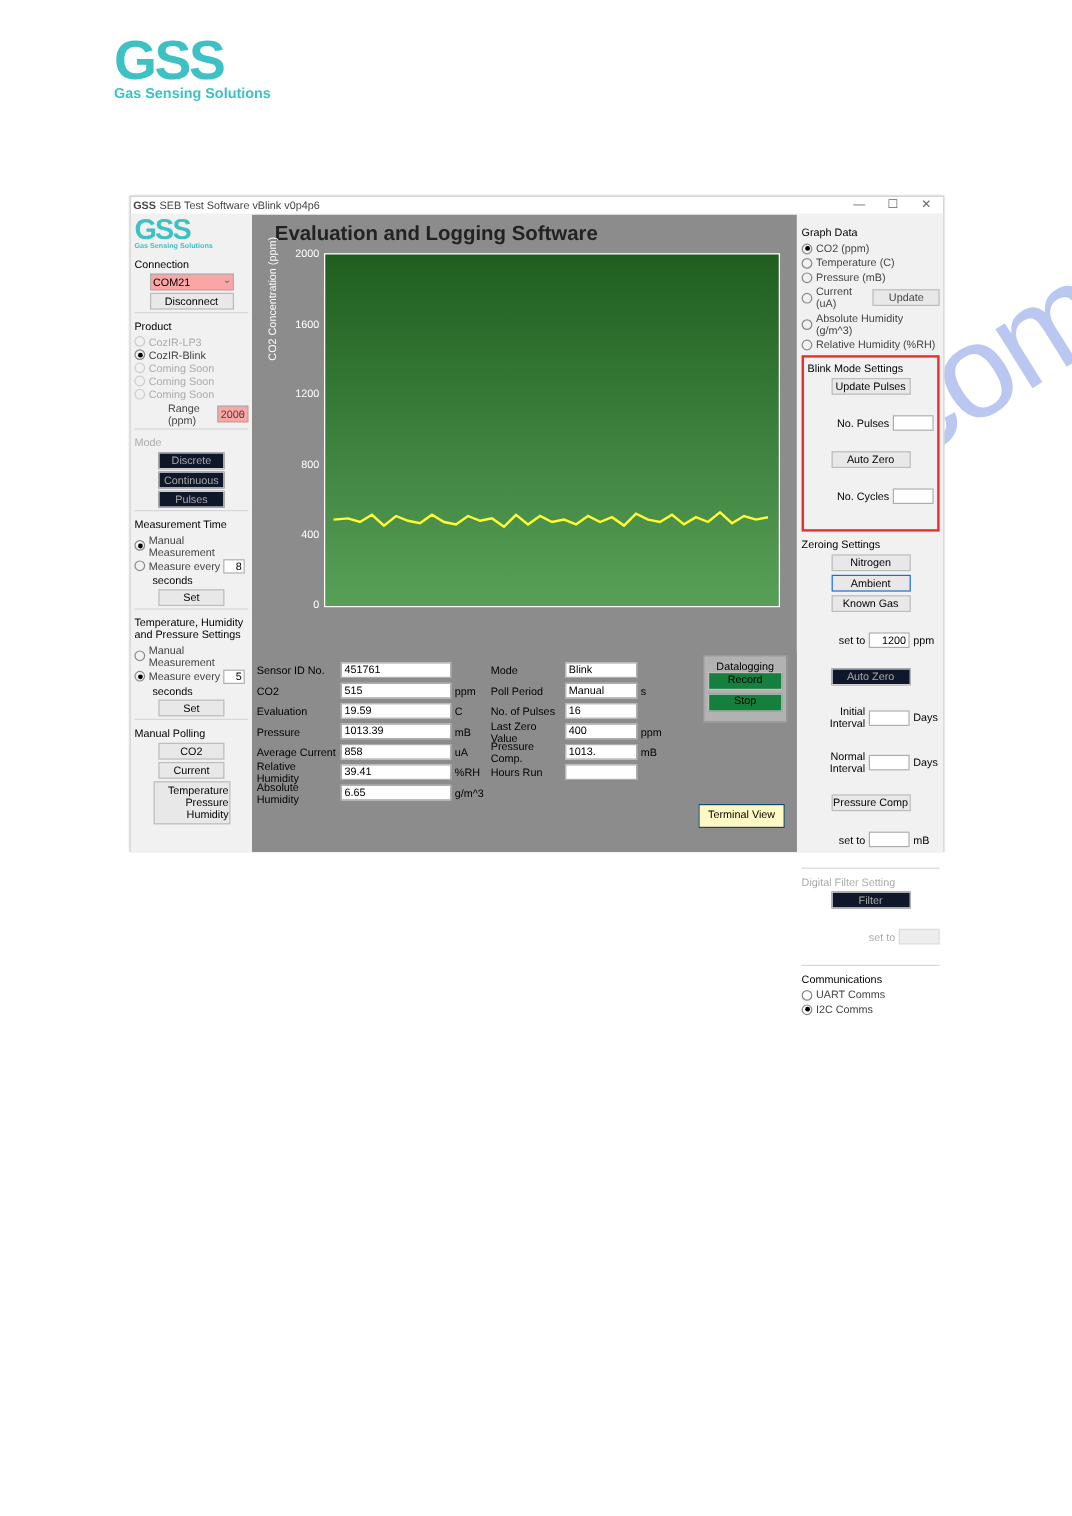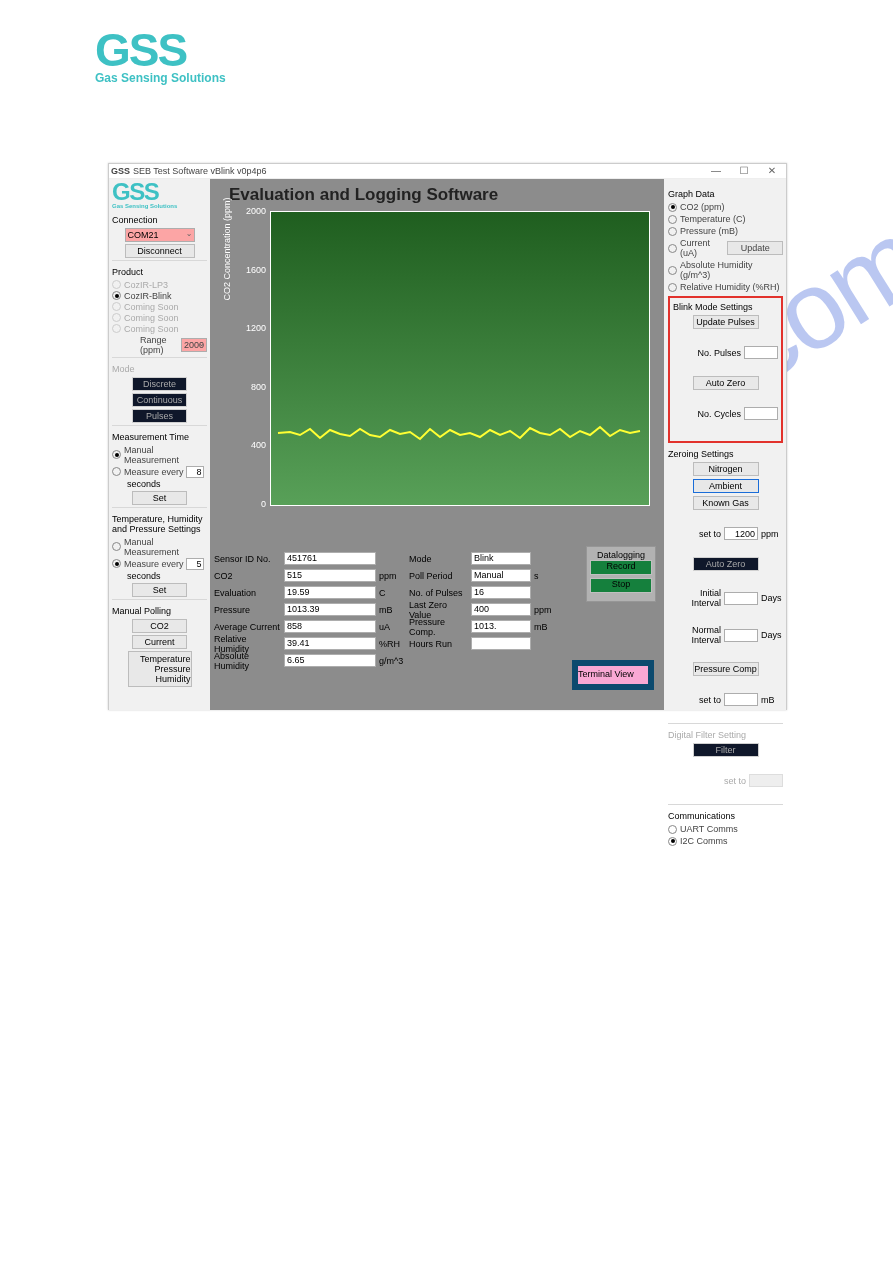--- a/index.html
+++ b/index.html
@@ -179,22 +179,22 @@
   .funit{margin-left:3px;width:24px;}
   .dlbox{
     margin-left:auto;
     background:#b2b2b2;border:1px solid #969696;
     width:70px;height:56px;padding:3px;box-sizing:border-box;
     text-align:center;
   }
   .dlbox .t{font-size:9px;margin-bottom:3px;background:#15803d;border:1px solid #c0c0c0;height:13px;line-height:11px;margin-top:0;}
   .tv{
     position:absolute;right:10px;bottom:20px;
-    width:70px;height:18px;background:#f9a8d4;border:6px solid #0c4a6e;
-    font-size:9px;text-align:left;line-height:16px;
+    width:70px;height:18px;background:#fef9c3;border:1px solid #0c4a6e;
+    font-size:9px;text-align:center;line-height:16px;
   }
   
   .right{
     width:122px;
     background:#f1f1f1;
     padding:4px 3px 2px 4px;
     box-sizing:border-box;
     font-size:9px;
   }
   .right .radio-row{margin:2px 0;}

